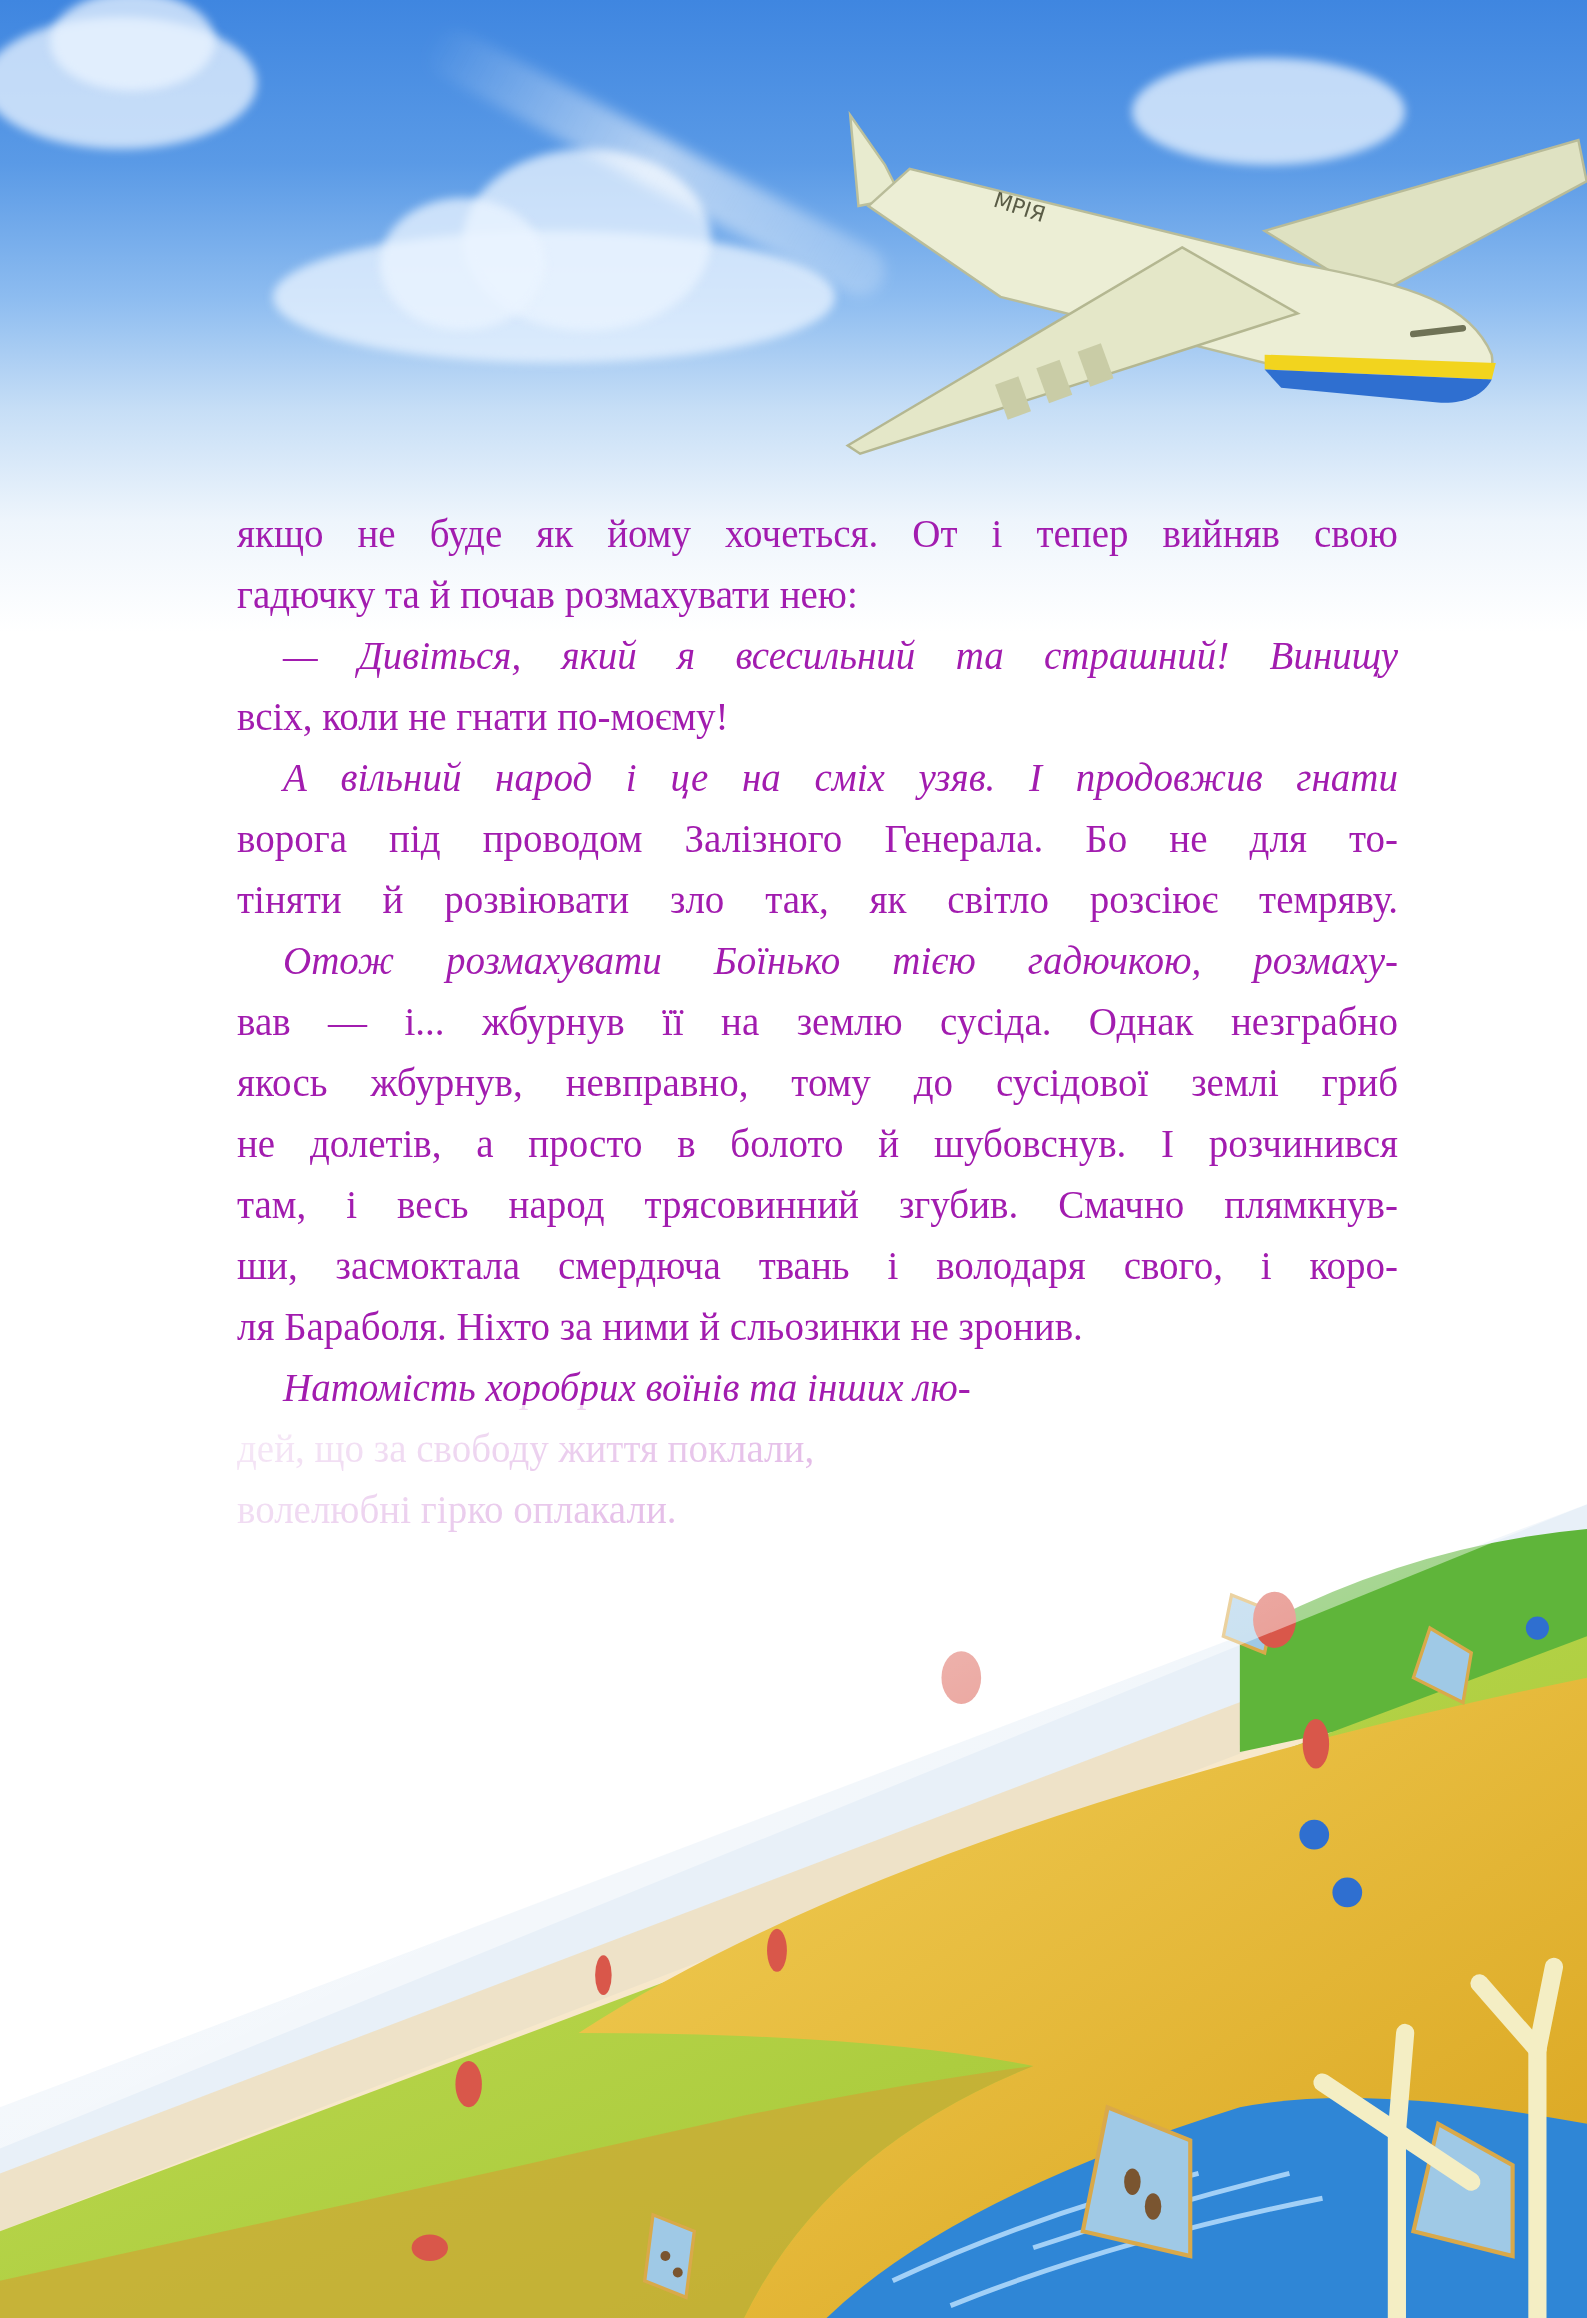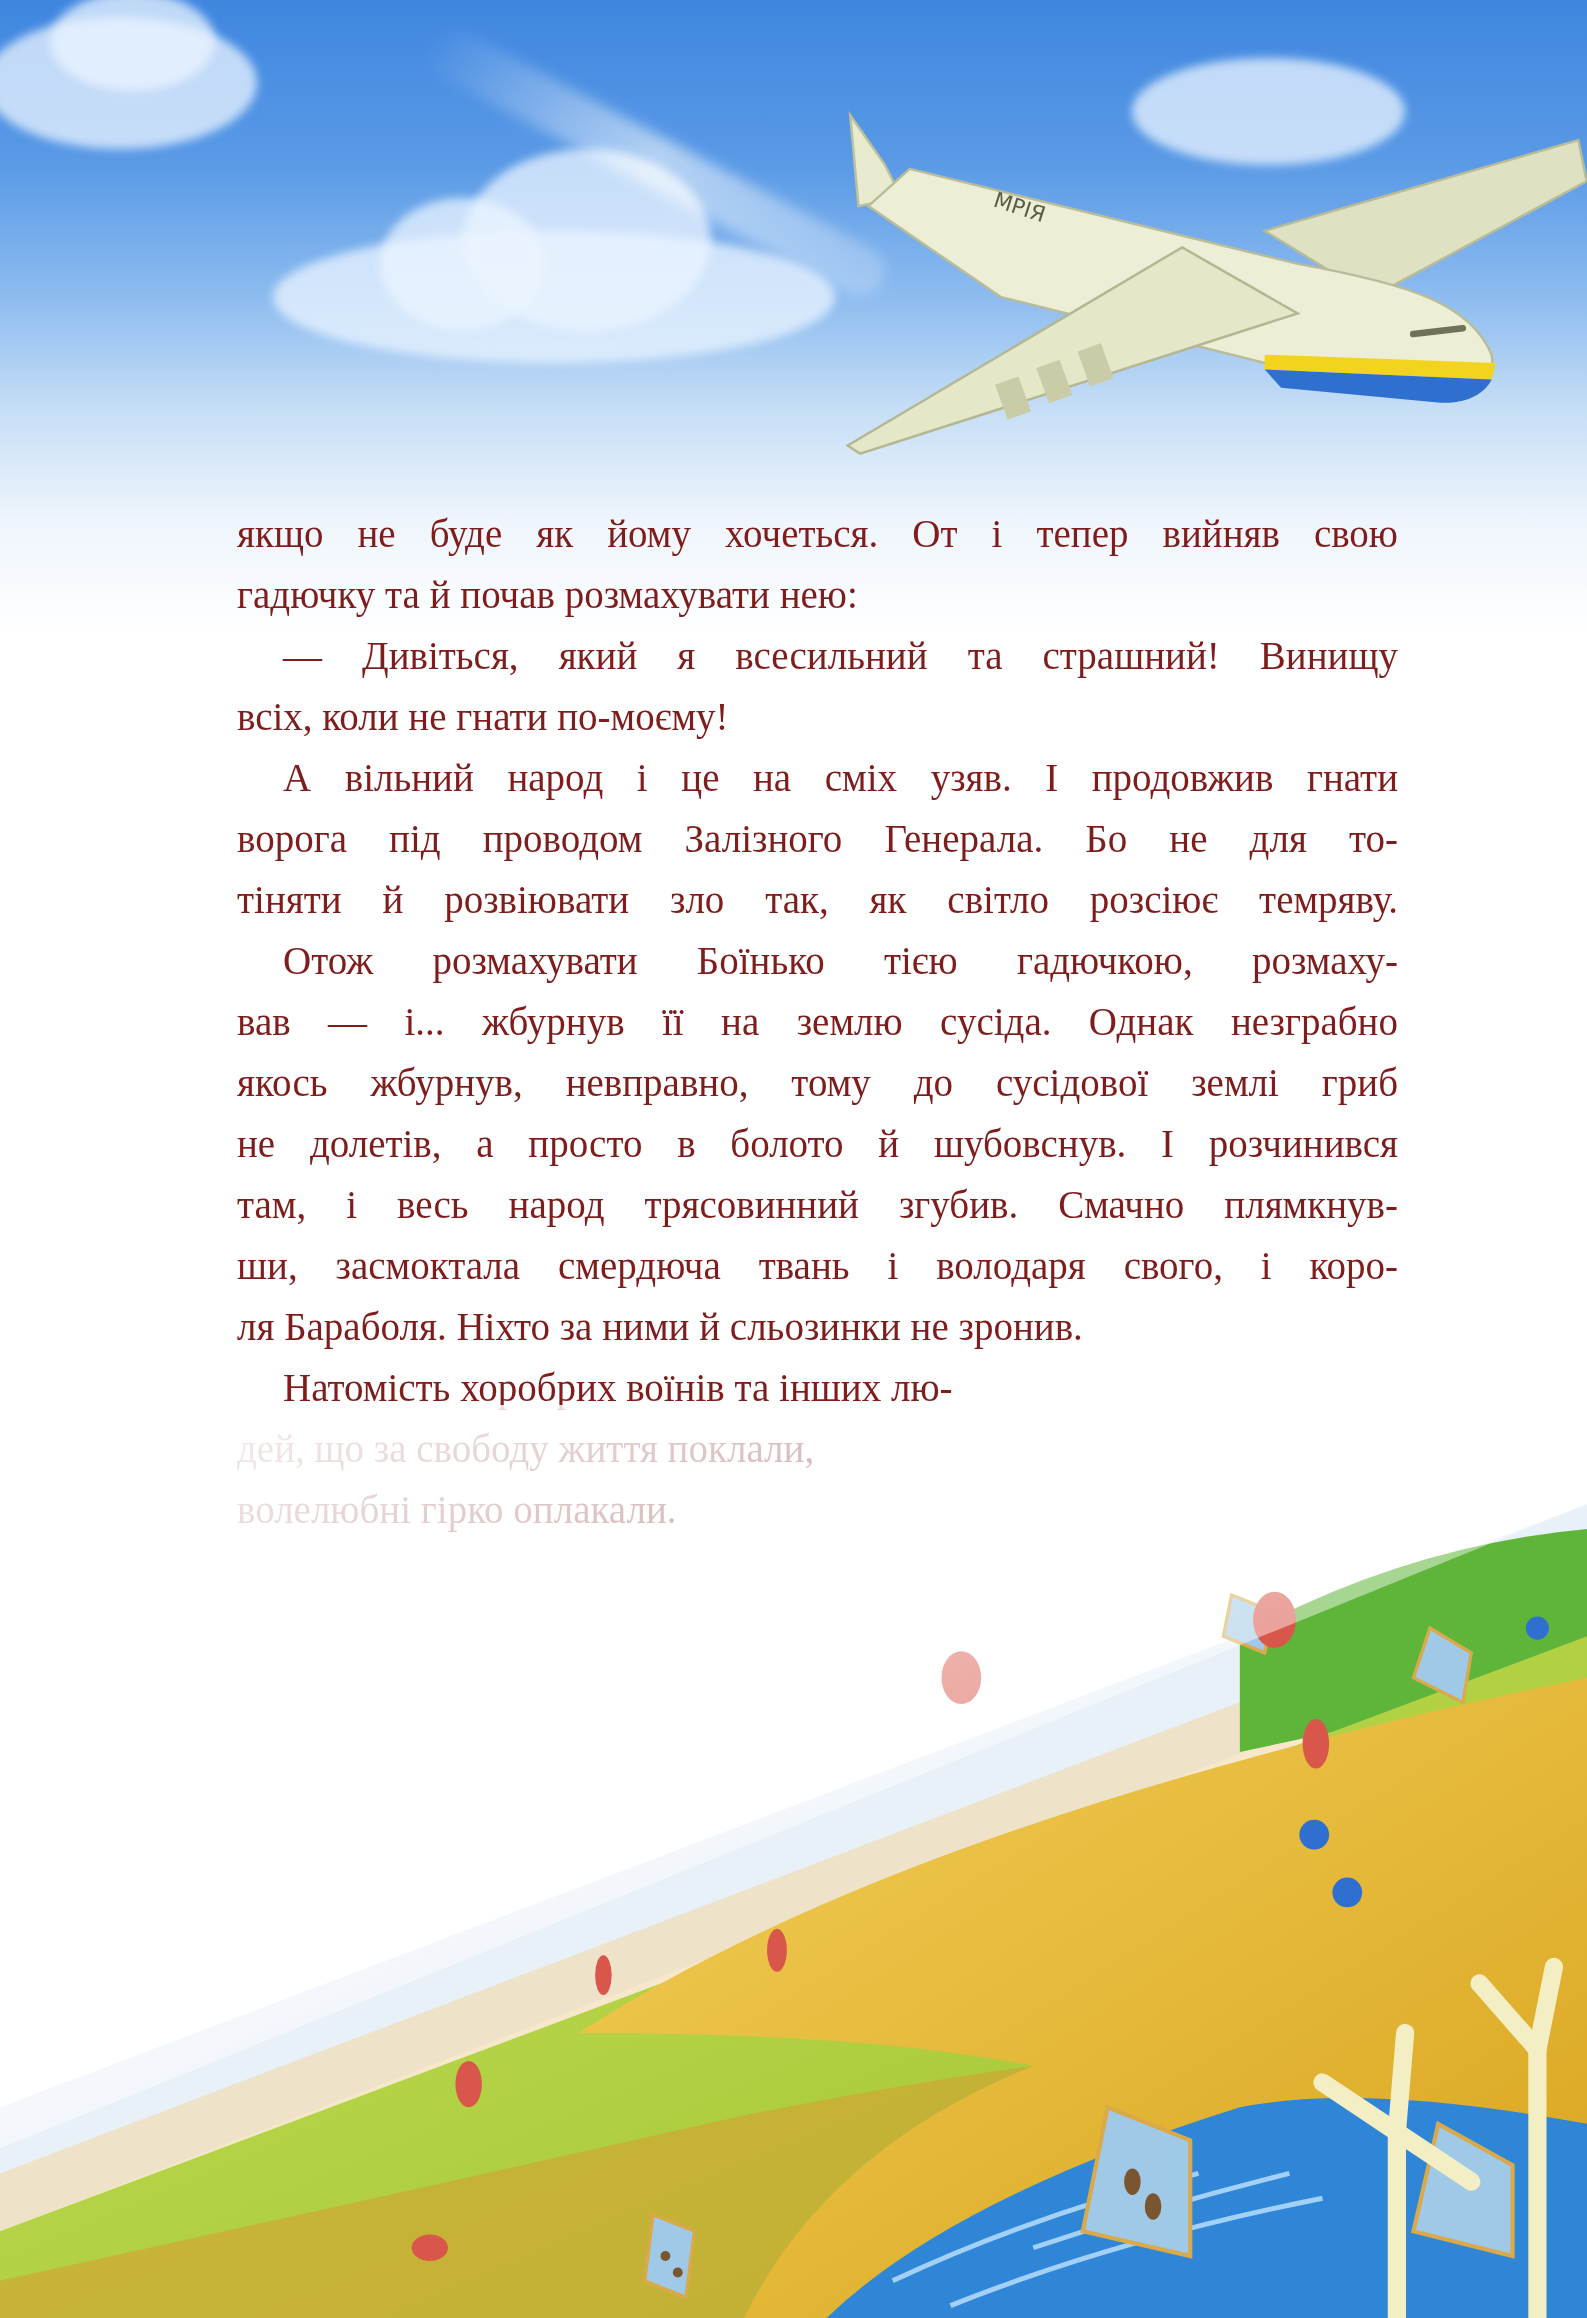--- a/index.html
+++ b/index.html
@@ -16,25 +16,25 @@
   .cloud { position: absolute; border-radius: 50%; background: rgba(235,244,255,0.75); filter: blur(5px); }
   .contrail {
     position: absolute; left: 430px; top: 16.5px; width: 512px; height: 50px;
     transform: rotate(28deg); transform-origin: left center;
     background: linear-gradient(90deg, rgba(255,255,255,0) 0%, rgba(255,255,255,0.55) 50%, rgba(255,255,255,0.2) 100%);
     filter: blur(6.6px); border-radius: 25px;
   }
   .plane { position: absolute; left: 835px; top: 107px; width: 752px; height: 355px; }
   .text-block {
     position: absolute; left: 237px; top: 503px; width: 1161px;
-    font-size: 39px; line-height: 61px; color: #7f1d1d;
+    font-size: 39px; line-height: 61px; color: #a21caf;
   }
   .line { display: block; white-space: nowrap; text-align: justify; text-align-last: justify; height: 61px; }
   .line.last { text-align-last: left; }
-  .line.indent { padding-left: 46px; }
+  .line.indent { padding-left: 46px; font-style: italic; }
   .meadow { position: absolute; left: 0; top: 1405px; width: 1587px; height: 913px; }
 </style>
 </head>
 <body>
 
 <div class="page">
 
   <div class="sky">
     <div class="cloud" style="left:-16.5px;top:16.5px;width:273px;height:132px;"></div>
     <div class="cloud" style="left:50px;top:-8.3px;width:165px;height:99px;"></div>

